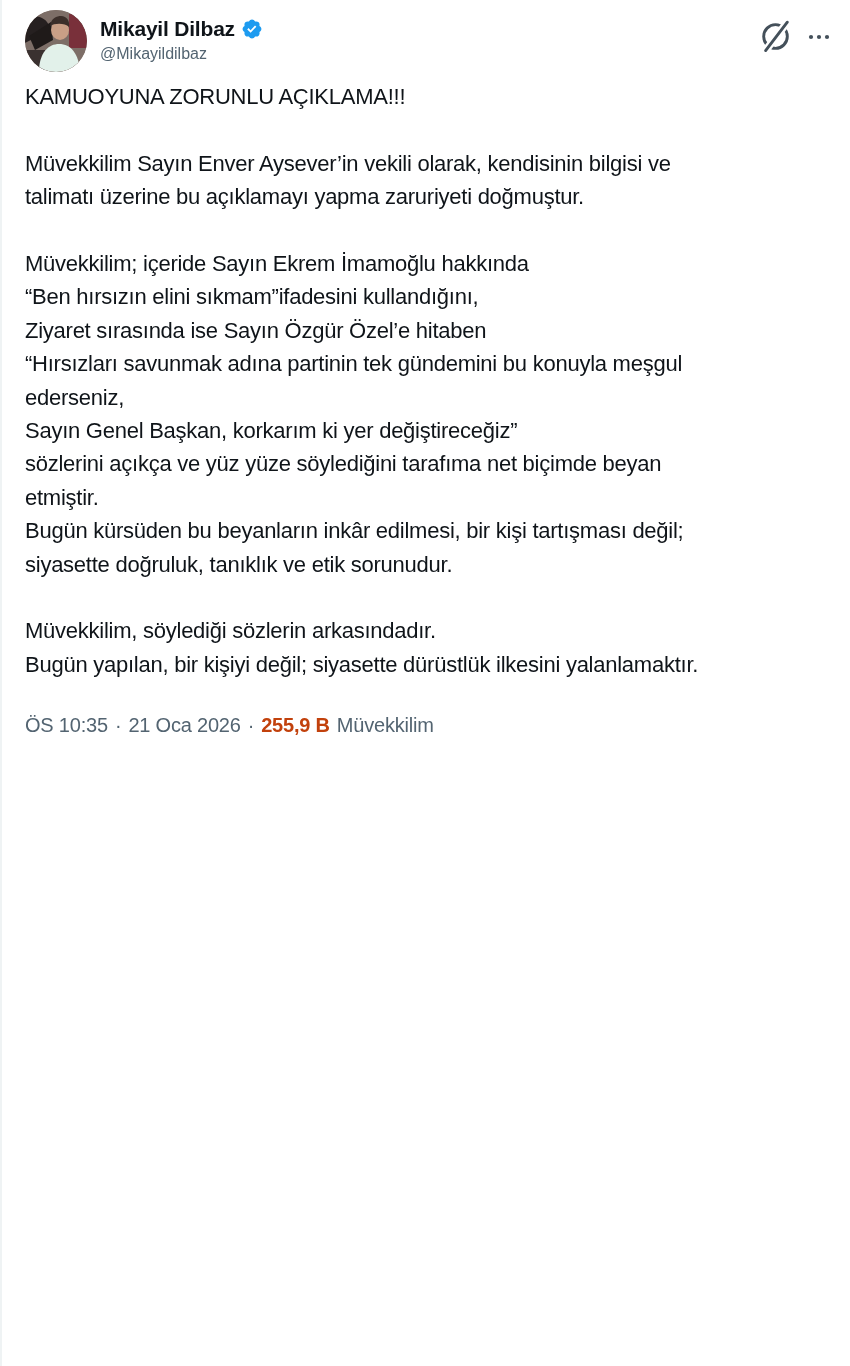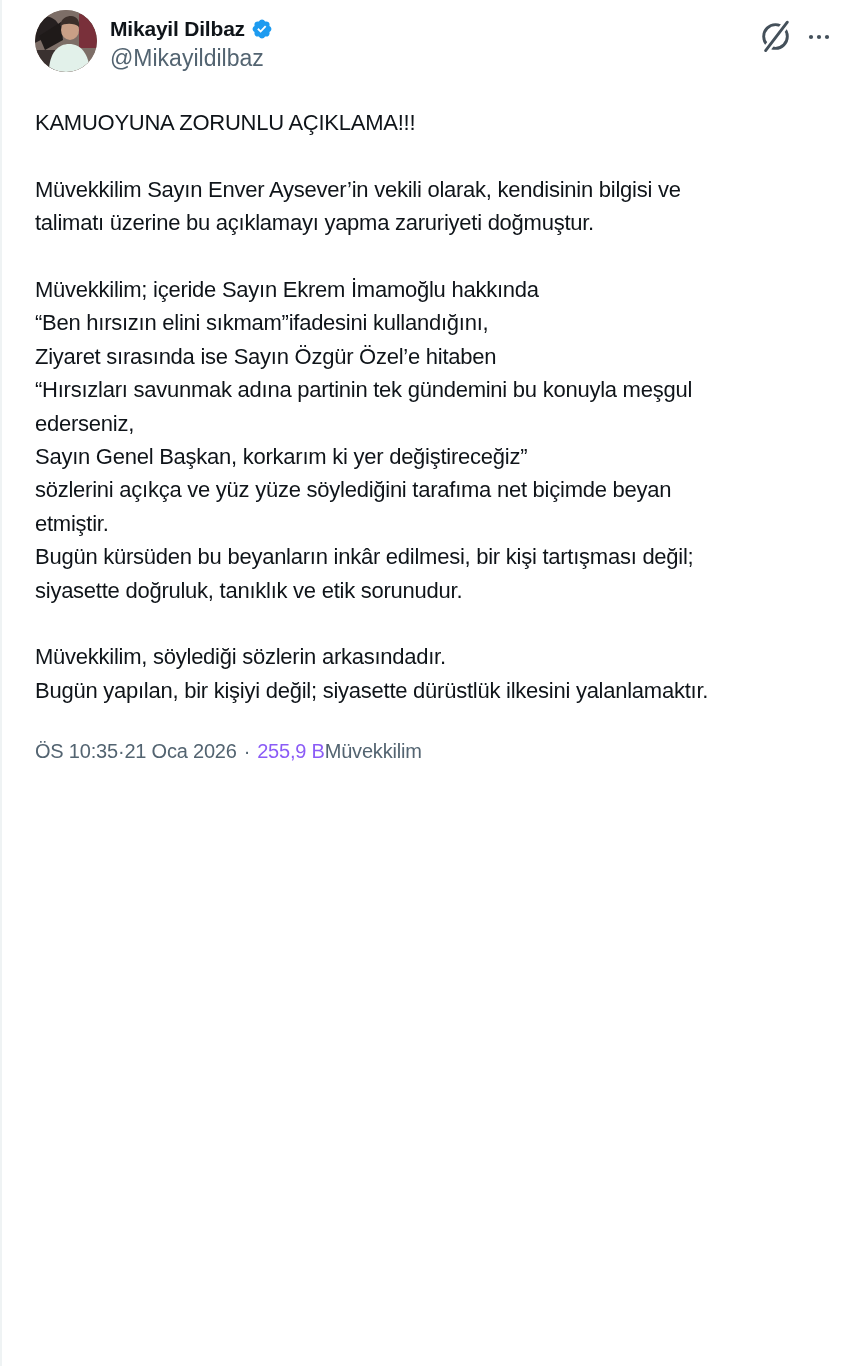--- a/index.html
+++ b/index.html
@@ -7,61 +7,61 @@
   body {
     width:850px; height:1366px;
     font-family:"Liberation Sans", sans-serif;
     color:#0f1419;
     overflow:hidden;
   }
   .tweet-card {
     width:850px; height:1366px;
     background:#ffffff;
     border-left:2px solid #eff3f4;
-    padding:10px 19px 0 33px;
+    padding:10px 19px 0 23px;
     position:relative;
   }
   
   .header { display:flex; align-items:flex-start; }
   .avatar {
     width:62px; height:62px; border-radius:50%;
     overflow:hidden; flex:0 0 62px; cursor:pointer;
     background:#8a7a74;
   }
   .avatar svg { display:block; }
   .author { margin-left:13px; padding-top:7px; }
   .name-row { display:flex; align-items:center; gap:6px; }
   .name {
     font-size:21px; font-weight:700; color:#0f1419;
     letter-spacing:-0.2px; cursor:pointer;
   }
   .badge { display:inline-flex; }
   .badge svg { width:22px; height:22px; display:block; }
-  .handle { font-size:23px; color:#536471; margin-top:4px; cursor:pointer; }
+  .handle { font-size:16px; color:#536471; margin-top:4px; cursor:pointer; }
   .actions { margin-left:auto; display:flex; align-items:center; gap:15px; margin-top:10px; }
   .icon-btn { background:none; border:none; padding:0; cursor:pointer; display:flex; align-items:center; }
   
   .tweet-text {
-    margin-top:34px;
+    margin-top:8px;
     font-size:22px; line-height:33.4px;
     letter-spacing:-0.25px;
     color:#0f1419;
     width:808px;
   }
   .para { white-space:pre-line; }
   .para + .para { margin-top:33.4px; }
   
   .footer {
     margin-top:33px;
     font-size:20px; color:#536471;
     display:flex; align-items:center; gap:7px;
     letter-spacing:-0.2px;
   }
-  .footer a { color:#536471; text-decoration:none; cursor:pointer; display:inline-flex; align-items:center; }
-  .views-count { color:#8b5cf6; font-weight:400; }
+  .footer a { color:#536471; text-decoration:none; cursor:pointer; display:inline-flex; gap:7px; align-items:center; }
+  .views-count { color:#c2410c; font-weight:700; }
 </style>
 </head>
 <body>
 
 <div class="tweet-card">
 
   <div class="header">
     <div class="avatar">
 
       <svg width="62" height="62" viewBox="0 0 62 62">

